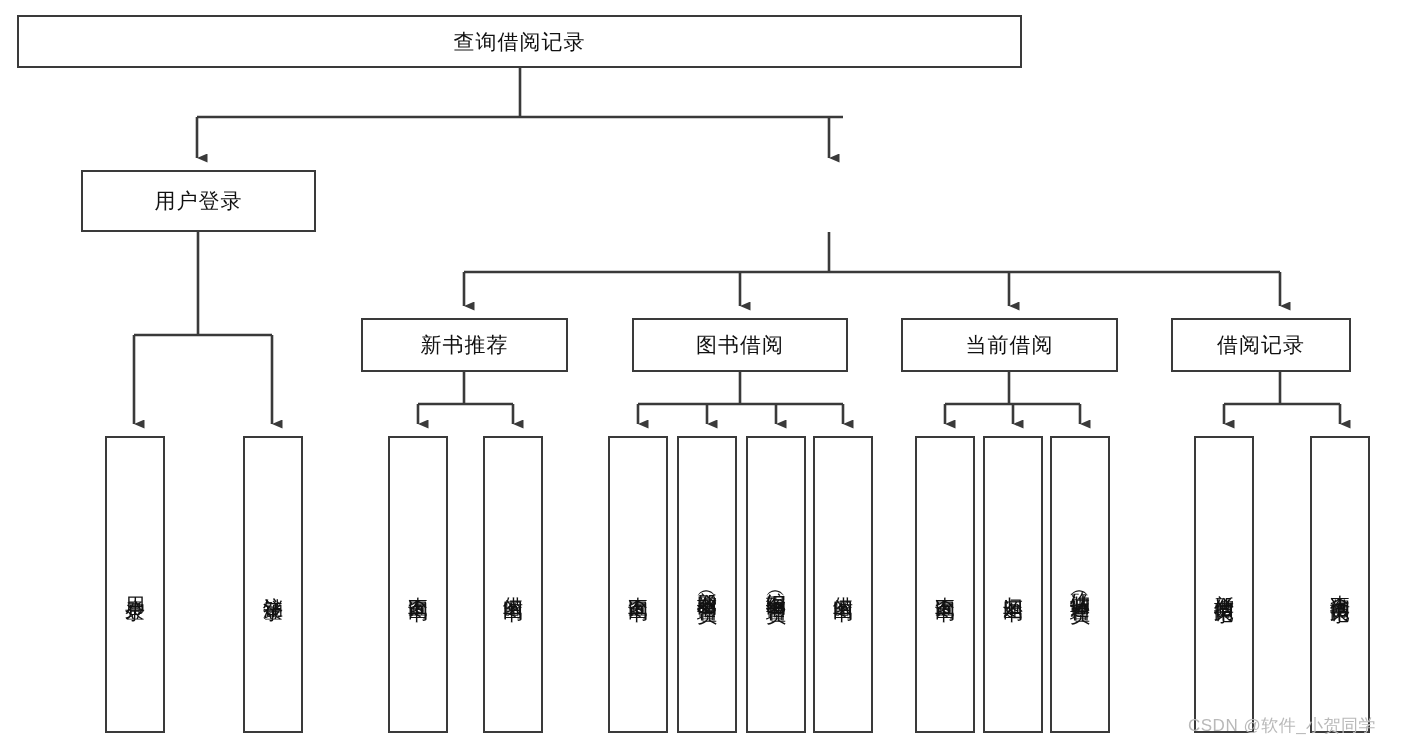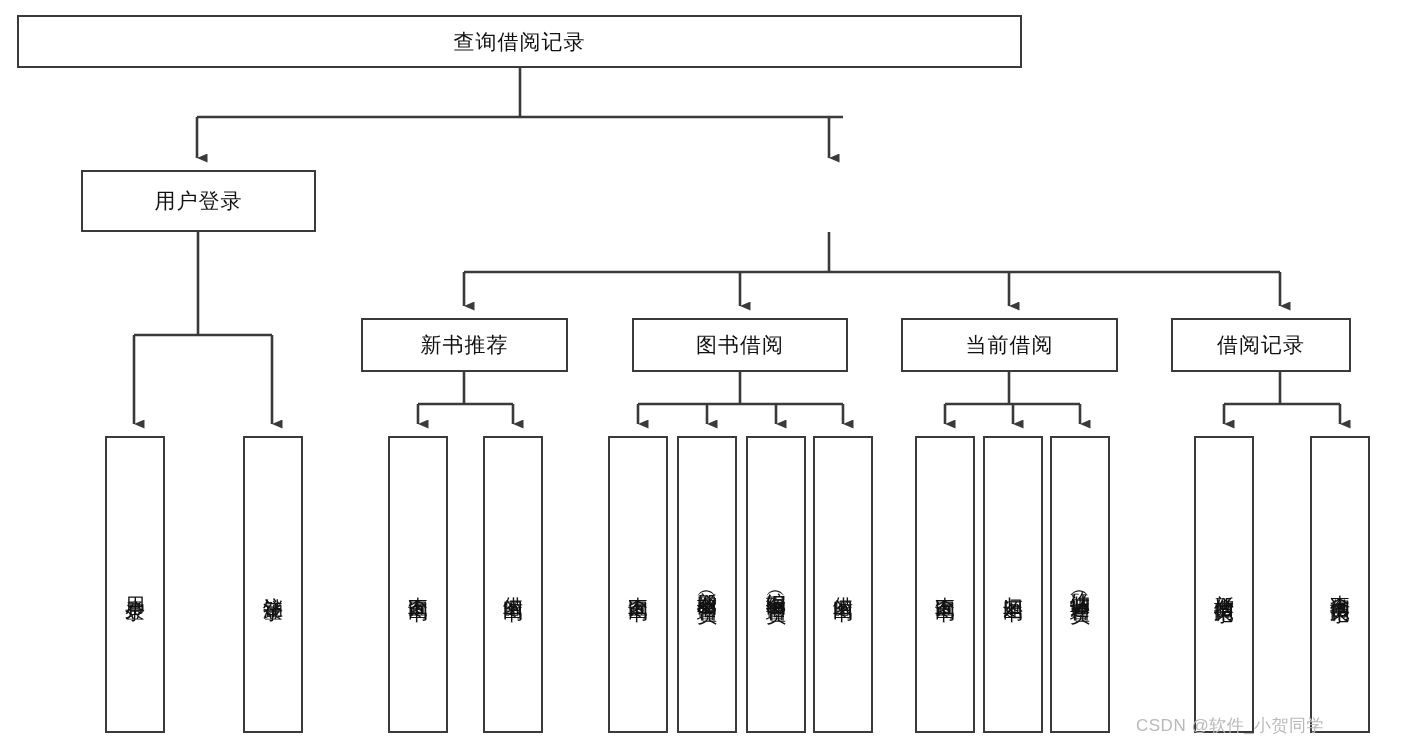--- a/index.html
+++ b/index.html
@@ -164,15 +164,15 @@
     <span class="vtxt">确认归还（管理员）</span>
   </div>
 
   <div class="node v" style="left:1194px; top:436px; width:60px; height:297px;">
     <span class="vtxt">新增借阅记录</span>
   </div>
   <div class="node v" style="left:1310px; top:436px; width:60px; height:297px;">
     <span class="vtxt">查询借阅记录</span>
   </div>
 
-  <div class="watermark" style="left:1136px; top:714px;">CSDN @软件_小贺同学</div>
+  <div class="watermark" style="left:1188px; top:714px;">CSDN @软件_小贺同学</div>
 
 </div>
 
 </body></html>

